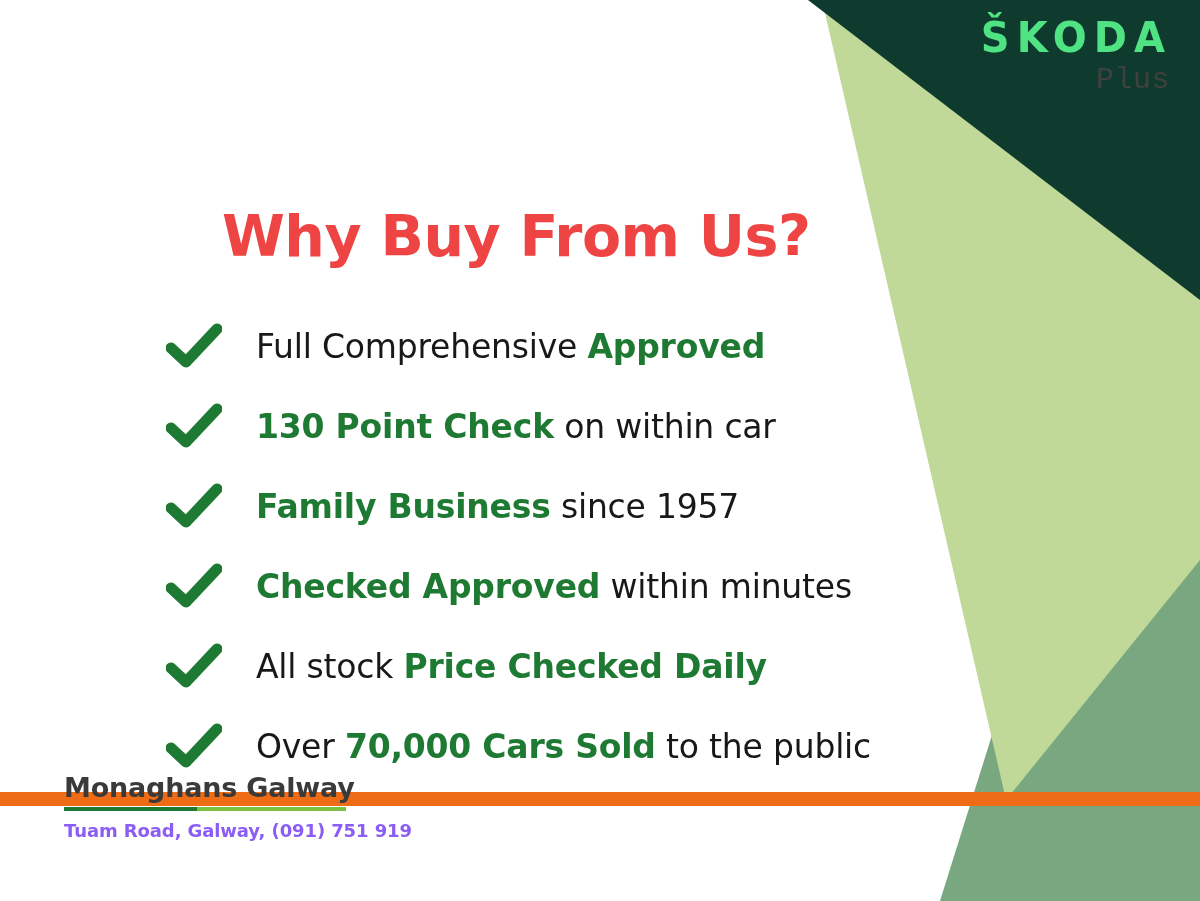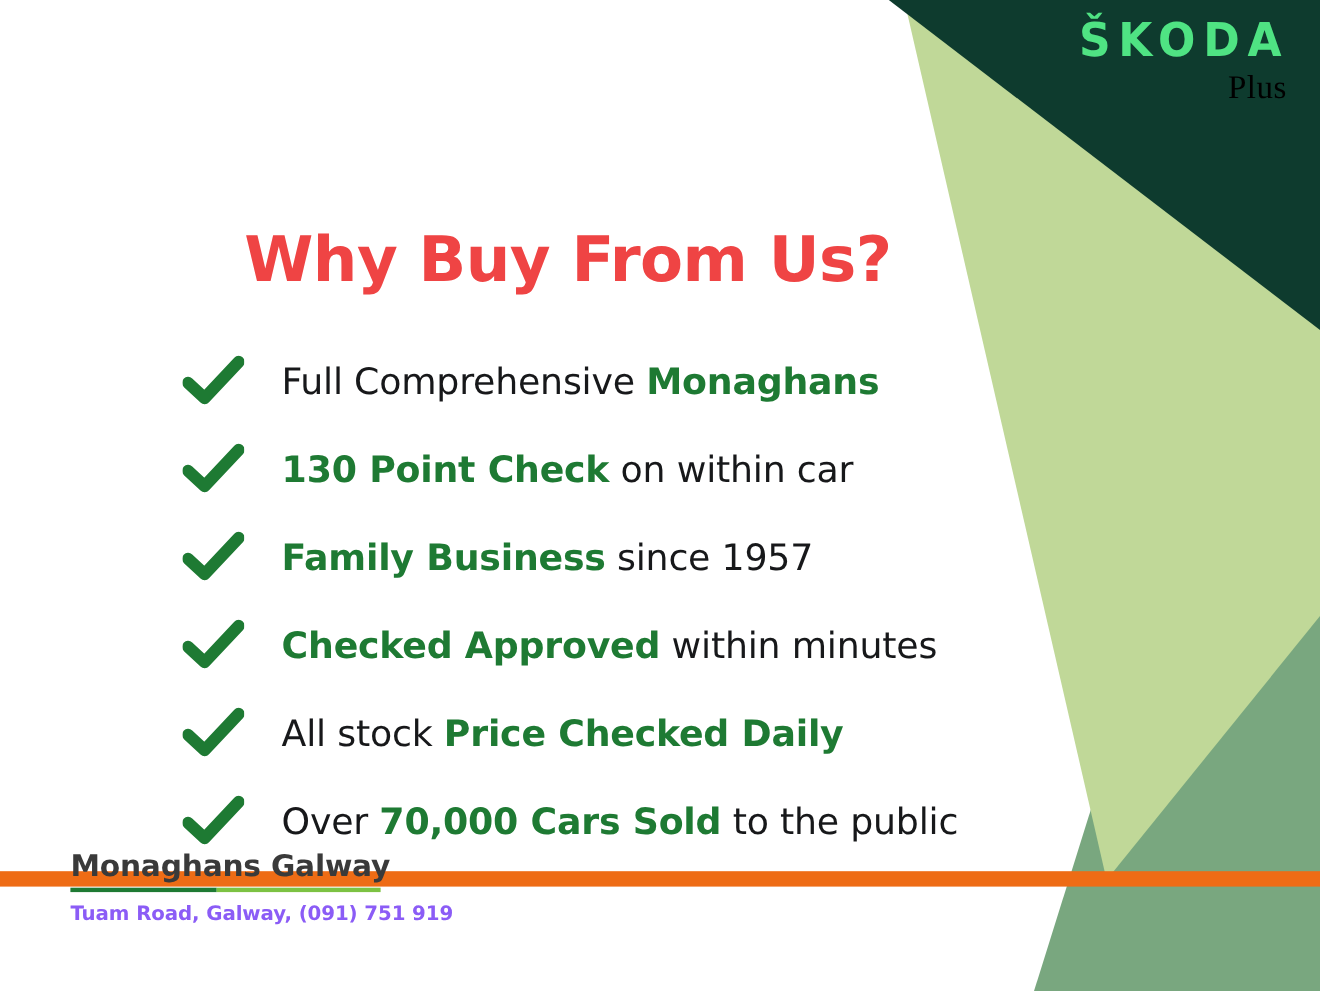--- a/index.html
+++ b/index.html
@@ -44,26 +44,26 @@
     letter-spacing: 7px;
     line-height: 1;
     color: #4FE383;
     transform: scaleY(1.06);
     transform-origin: right top;
   }
   .skoda-plus {
     display: block;
     margin-top: 9px;
     margin-right: 2px;
-    font-family: Liberation Serif, serif;
+    font-family: Liberation Mono, monospace;
     font-size: 30px;
     font-weight: 400;
     letter-spacing: 0.5px;
     line-height: 1;
-    color: #000000;
+    color: #404040;
   }
 
   
   .headline {
     position: absolute;
     left: 222px;
     top: 203px;
     font-family: "DejaVu Sans", sans-serif;
     font-size: 57px;
     font-weight: 700;
@@ -175,21 +175,21 @@
     <span class="skoda-plus">Plus</span>
   </div>
 
   <h1 class="headline">Why Buy From Us?</h1>
 
   <ul class="bullets">
     <li class="bullet">
       <svg class="check-icon" viewBox="0 0 56 46" aria-hidden="true">
         <path d="M5 25 L20 39 L51 6" fill="none" stroke="#1E7A33" stroke-width="11" stroke-linecap="round" stroke-linejoin="round"></path>
       </svg>
-      <span class="bullet-text"><span>Full Comprehensive </span><span class="em">Monaghans</span></span>
+      <span class="bullet-text"><span>Full Comprehensive </span><span class="em">Approved</span></span>
     </li>
     <li class="bullet">
       <svg class="check-icon" viewBox="0 0 56 46" aria-hidden="true">
         <path d="M5 25 L20 39 L51 6" fill="none" stroke="#1E7A33" stroke-width="11" stroke-linecap="round" stroke-linejoin="round"></path>
       </svg>
       <span class="bullet-text"><span class="em">130 Point Check</span><span> on within car</span></span>
     </li>
     <li class="bullet">
       <svg class="check-icon" viewBox="0 0 56 46" aria-hidden="true">
         <path d="M5 25 L20 39 L51 6" fill="none" stroke="#1E7A33" stroke-width="11" stroke-linecap="round" stroke-linejoin="round"></path>

